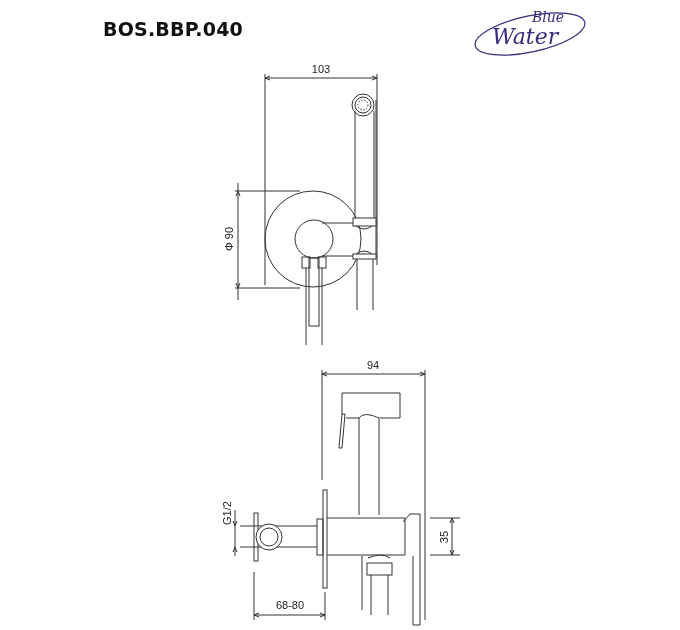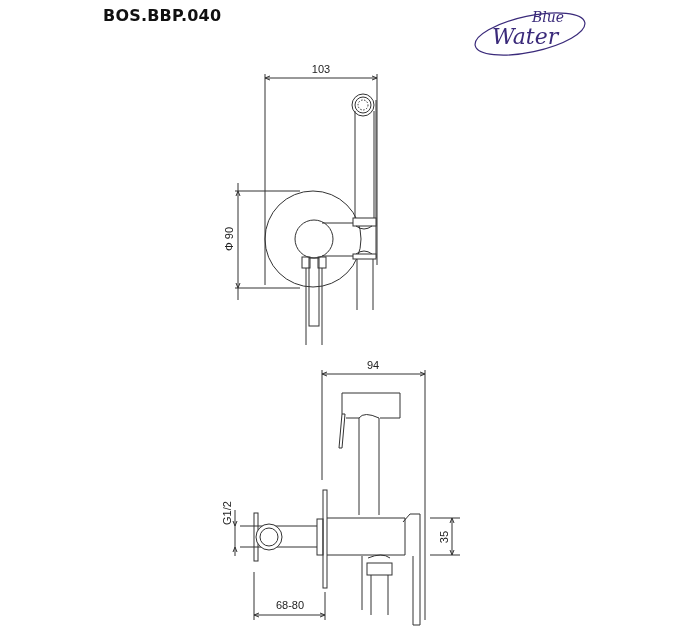--- a/index.html
+++ b/index.html
@@ -1,17 +1,17 @@
 <!DOCTYPE html>
 <html><head>
 <meta charset="utf-8">
 <style>
   html, body { margin:0; padding:0; background:#ffffff; }
   body { width:680px; height:630px; position:relative; overflow:hidden; font-family:"Liberation Sans", sans-serif; }
-  .title { position:absolute; left:103px; top:6px; font-family:"DejaVu Sans", sans-serif; font-weight:bold; font-size:16px; color:#111; letter-spacing:0.2px; }
+  .title { position:absolute; left:103px; top:18px; font-family:"DejaVu Sans", sans-serif; font-weight:bold; font-size:19px; color:#111; letter-spacing:0.2px; }
   .logo { position:absolute; left:470px; top:2px; width:120px; height:56px; }
   svg.drawing { position:absolute; left:0; top:0; }
   .dim { font-family:"Liberation Sans", sans-serif; font-size:11px; fill:#222; }
 </style>
 </head>
 <body>
 
 <div class="title">BOS.BBP.040</div>
 
 <svg class="logo" viewBox="0 0 120 56">

